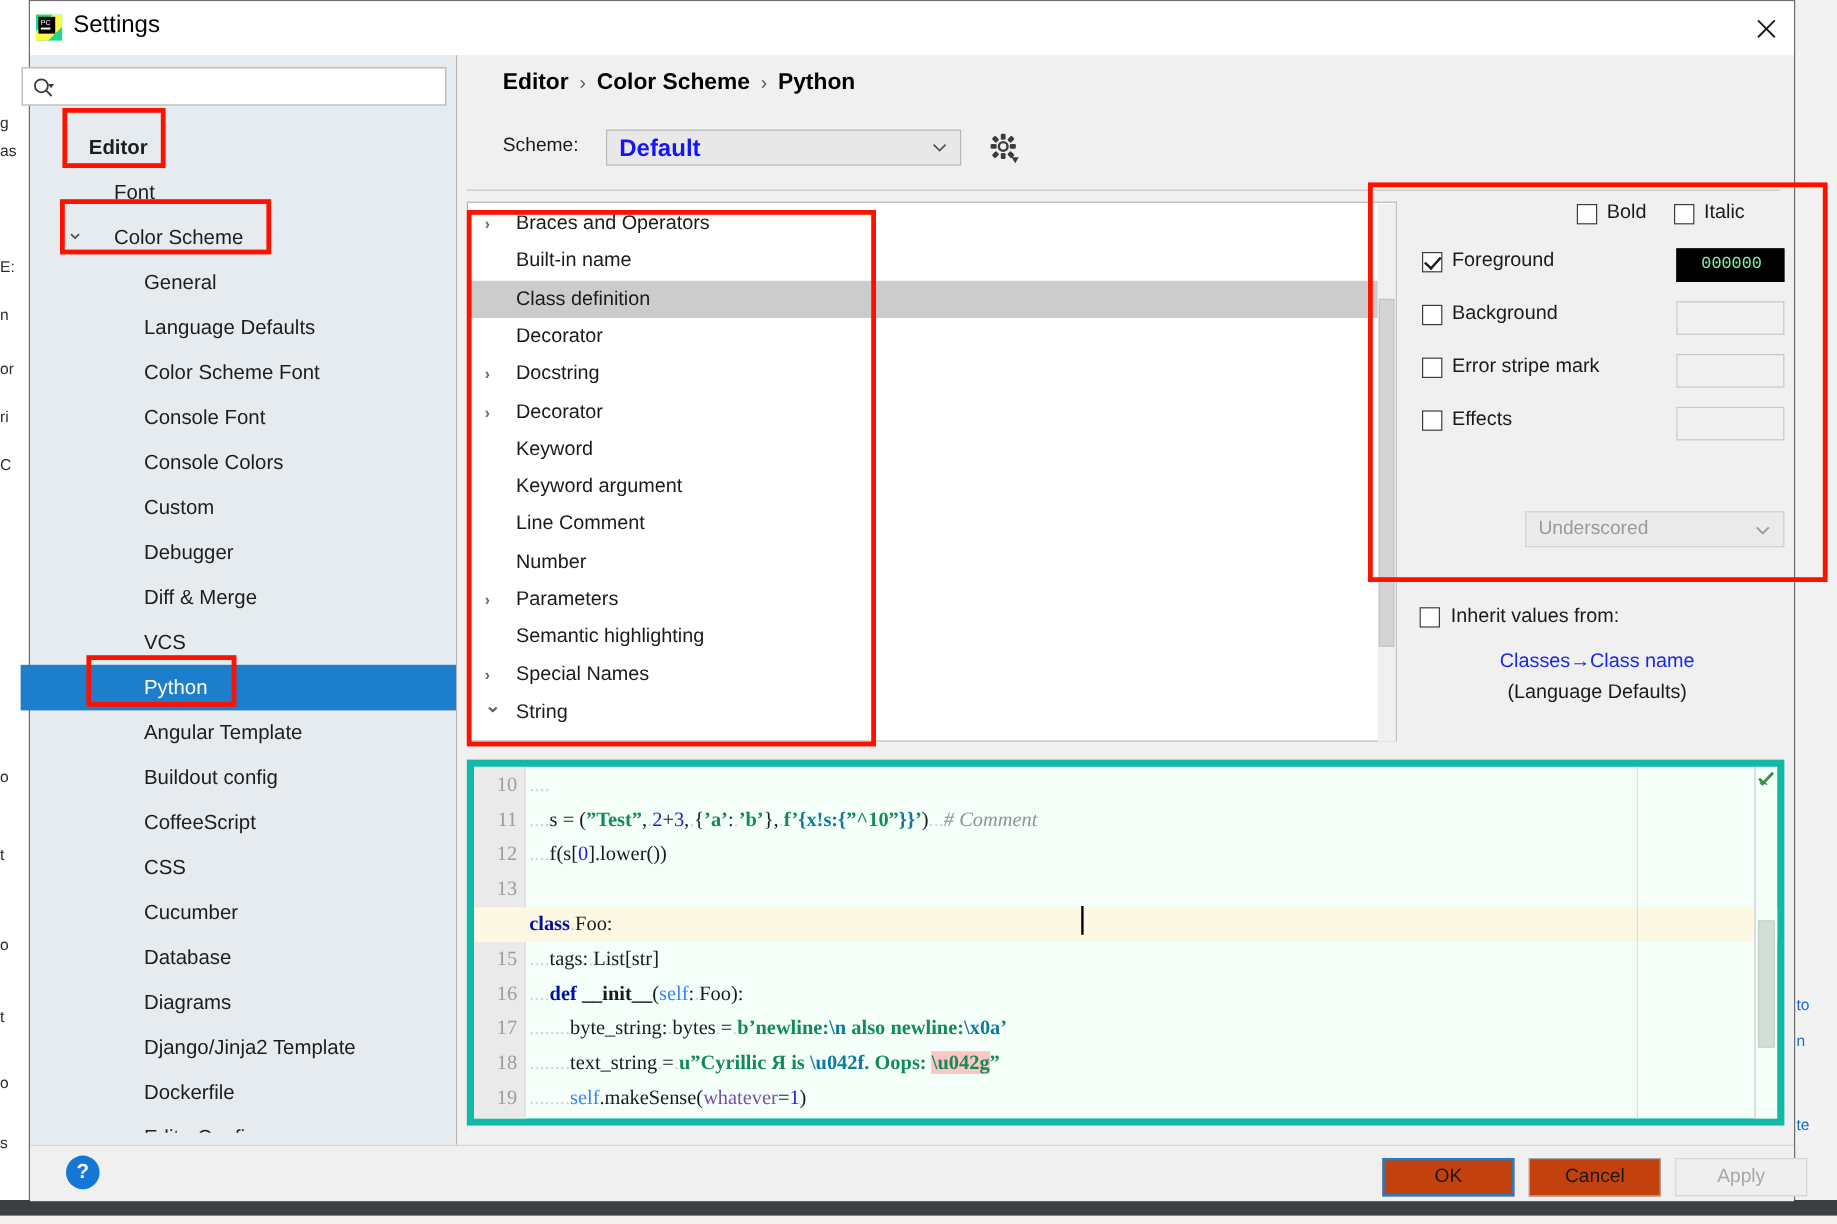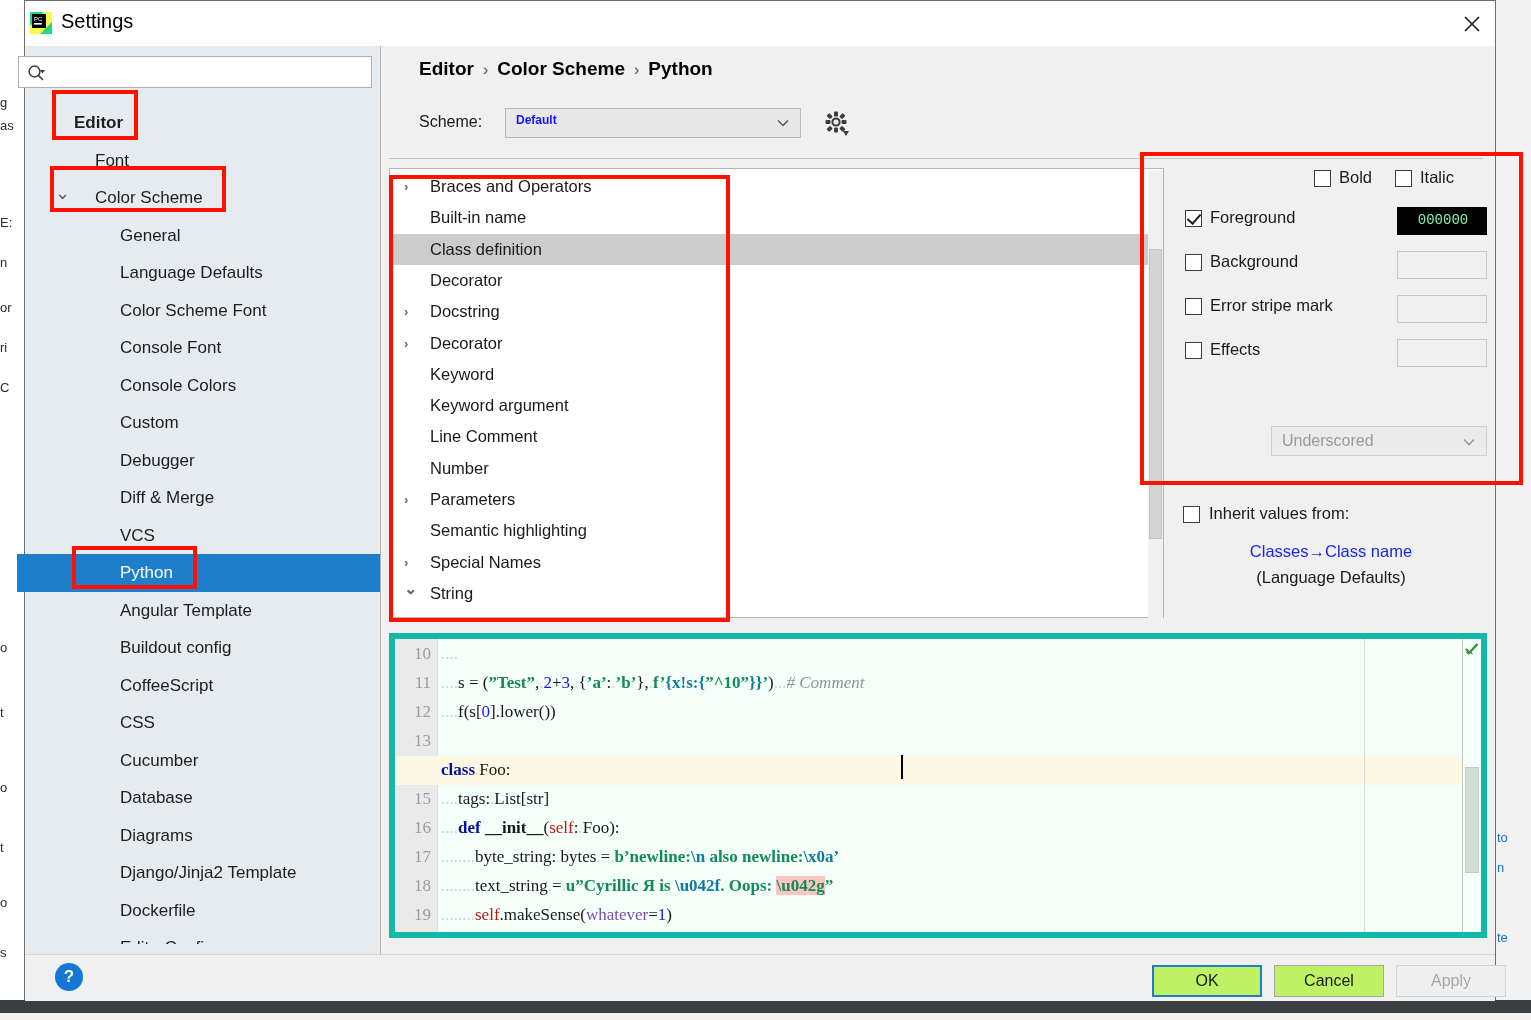--- a/index.html
+++ b/index.html
@@ -55,21 +55,21 @@
   #side-scroll-track{position:absolute;left:361px;top:60px;width:13px;height:838px;background:#e6ebef;}
 
   
   #content{position:absolute;left:356px;top:0;width:1114px;height:908px;background:#f0f0f0;}
   #breadcrumb{position:absolute;left:38px;top:12px;font-size:19px;font-weight:bold;color:#000;}
   #breadcrumb .sep{color:#555;font-weight:normal;margin:0 9px;font-size:16px;}
   #scheme-row{position:absolute;left:38px;top:62px;height:30px;}
   #scheme-label{position:absolute;left:0;top:5px;font-size:16px;color:#1a1a1a;}
   #scheme-select{position:absolute;left:86px;top:0;width:296px;height:30px;background:#e8e8e8;
                  border:1px solid #b9b9b9;box-sizing:border-box;}
-  #scheme-value{position:absolute;left:10px;top:4px;font-size:12px;font-weight:bold;color:#1414ff;}
+  #scheme-value{position:absolute;left:10px;top:4px;font-size:20px;font-weight:bold;color:#1414ff;}
   #scheme-chev{position:absolute;right:10px;top:7px;}
   #gear-btn{position:absolute;left:404px;top:1px;width:30px;height:28px;}
 
   #hr-top{position:absolute;left:8px;top:112px;width:1094px;height:1px;background:#c6c6c6;}
 
   
   #colors-panel{position:absolute;left:8px;top:122px;width:775px;height:450px;
                 background:#ffffff;border:1px solid #b5b5b5;box-sizing:border-box;}
   .ctree-item{position:absolute;left:0;width:773px;height:31.3px;line-height:31.3px;
               font-size:16.5px;color:#1a1a1a;white-space:nowrap;}
@@ -109,33 +109,33 @@
   .hl-row{position:absolute;left:0;width:1096px;height:29px;background:#fdf8e3;}
   .gutter-hl{position:absolute;left:0;width:42px;height:29px;background:#f5efd8;}
   #prev-vline{position:absolute;left:969px;top:0;width:1px;height:303px;background:#dcdcdc;}
   #prev-right-strip{position:absolute;right:0;top:0;width:18px;height:303px;background:#f5fffa;border-left:1px solid #c9c9c9;}
   #check-icon{position:absolute;right:2px;top:4px;}
   #prev-thumb{position:absolute;right:2px;top:128px;width:14px;height:106px;background:#d2ded6;border:1px solid #c4cfc8;box-sizing:border-box;}
   .tok-str{color:#128a5c;}
   .tok-kw{color:#000f9f;font-weight:bold;}
   .tok-num{color:#1a1ae0;}
   .tok-com{color:#8f9296;font-style:italic;}
-  .tok-self{color:#b91c1c;}
+  .tok-self{color:#3b82f6;}
   .tok-kwarg{color:#7b4fa8;}
   .tok-esc{color:#0f7a9c;font-weight:bold;}
   .tok-err{background:#fcc7c2;color:#128a5c;}
   .tok-dot{color:#cfd4d6;}
   .tok-bold{font-weight:bold;}
   #caret{position:absolute;left:506px;top:116px;width:2px;height:24px;background:#000;}
 
   
   #footer{position:absolute;left:0;top:953px;width:1470px;height:46px;background:#f0f0f0;border-top:1px solid #d7d7d7;}
   #help-btn{position:absolute;left:30px;top:8px;width:28px;height:28px;border-radius:50%;
             background:#1477d4;color:#fff;font-size:17px;font-weight:bold;text-align:center;line-height:28px;}
-  .dlgbtn{position:absolute;top:10px;height:32px;background:#bef264;border:1px solid #a6a6a6;
+  .dlgbtn{position:absolute;top:10px;height:32px;background:#c2410c;border:1px solid #a6a6a6;
           box-sizing:border-box;font-size:16px;color:#1a1a1a;display:flex;align-items:center;justify-content:center;}
   #ok-btn{left:1127px;width:110px;border:2px solid #1d7fcb;}
   #cancel-btn{left:1249px;width:110px;}
   #apply-btn{left:1371px;width:110px;color:#a8a8a8;background:#efefef;border:1px solid #d4d4d4;}
 
   
   .redbox{position:absolute;border:4px solid #ff1100;box-sizing:border-box;pointer-events:none;}
 </style>
 </head>
 <body>

